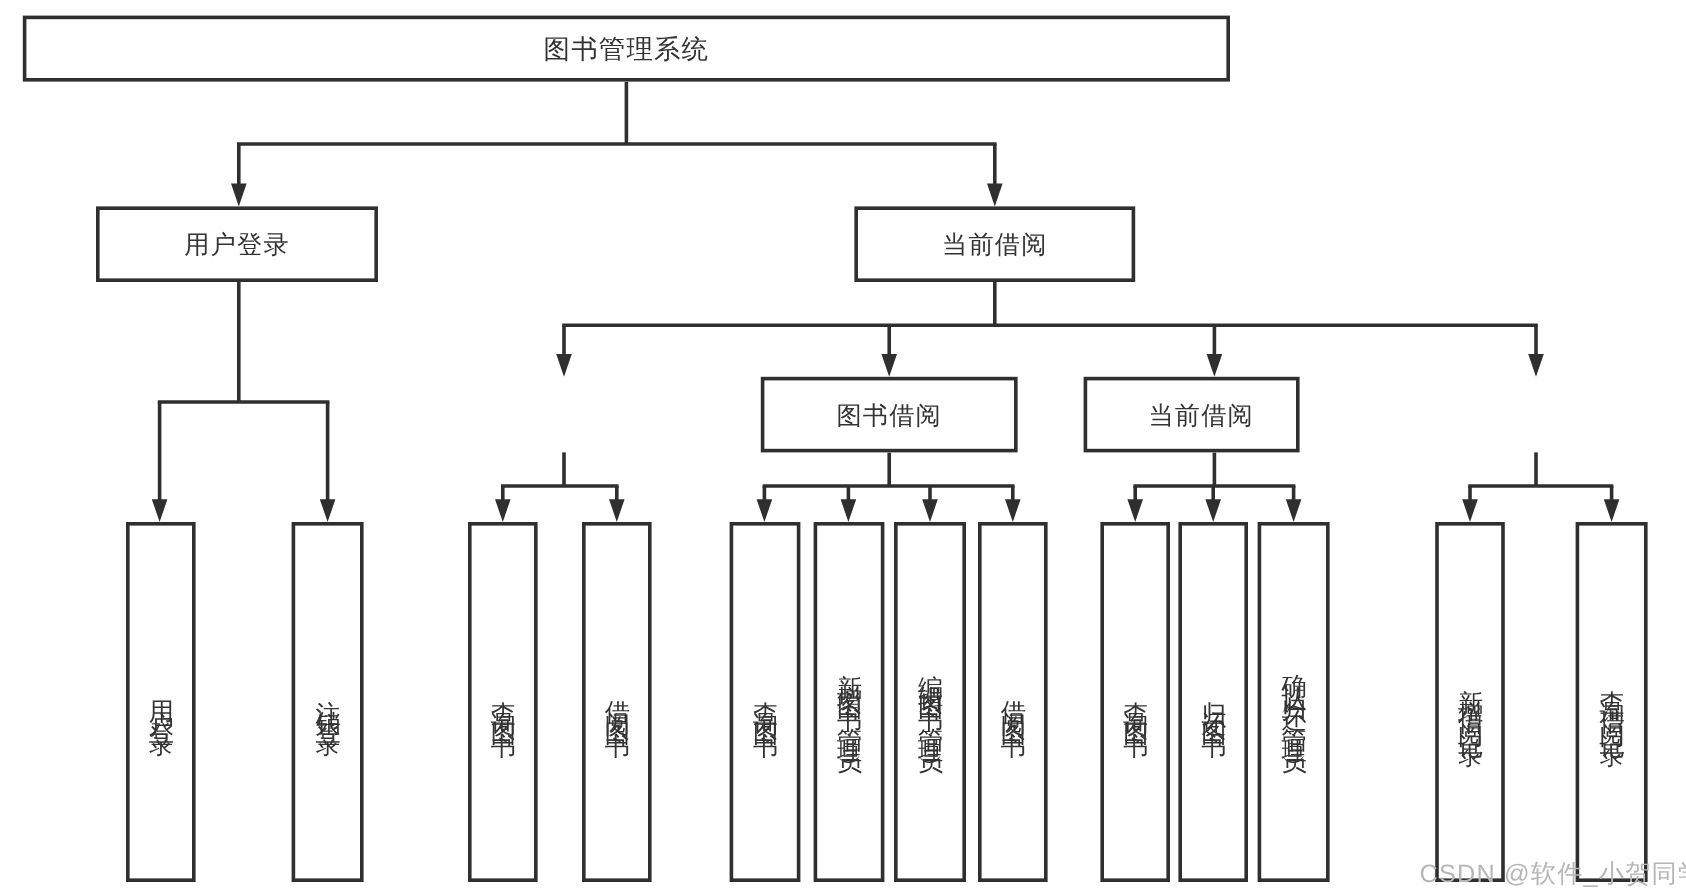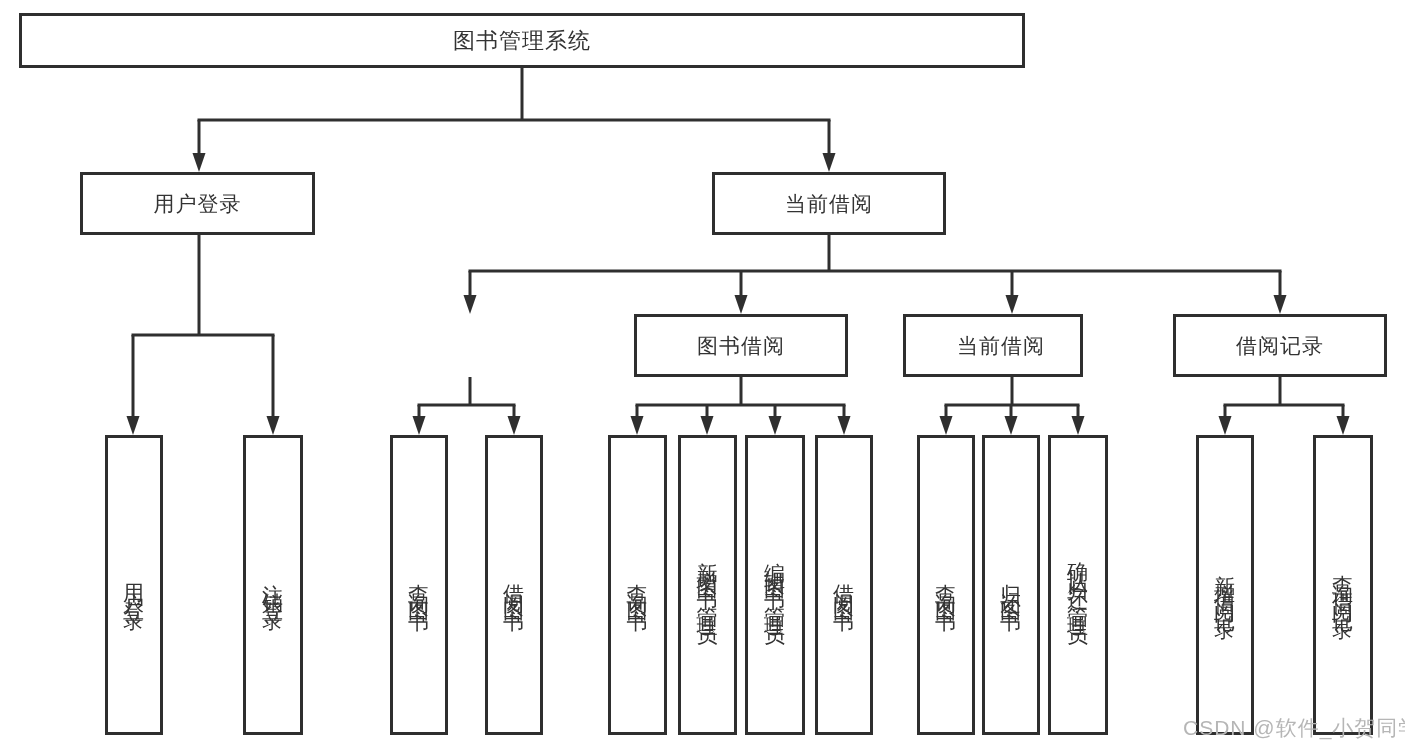--- a/index.html
+++ b/index.html
@@ -97,23 +97,20 @@
   <div class="node" style="left:712px;top:172px;width:234px;height:63px;">
     <span>当前借阅</span>
   </div>
 
   <div class="node" style="left:634px;top:314px;width:214px;height:63px;text-align:right;">
     <span>图书借阅</span>
   </div>
   <div class="node" style="left:903px;top:314px;width:180px;height:63px;padding-left:16px;">
     <span>当前借阅</span>
   </div>
-  <div class="node" style="left:1173px;top:314px;width:214px;height:63px;">
-    <span>借阅记录</span>
-  </div>
 
   <div class="leaf" style="left:105px;width:58px;">
     <span>用户登录</span>
   </div>
   <div class="leaf" style="left:243px;width:60px;">
     <span>注销登录</span>
   </div>
   <div class="leaf" style="left:390px;width:58px;">
     <span>查询图书</span>
   </div>

